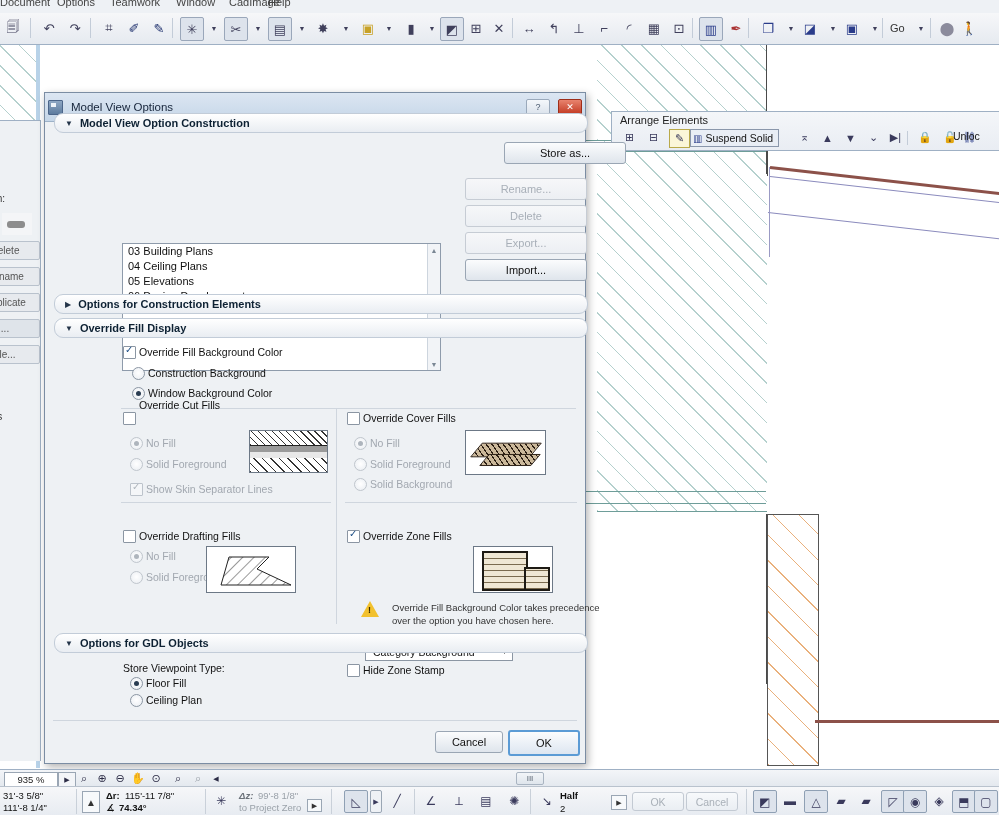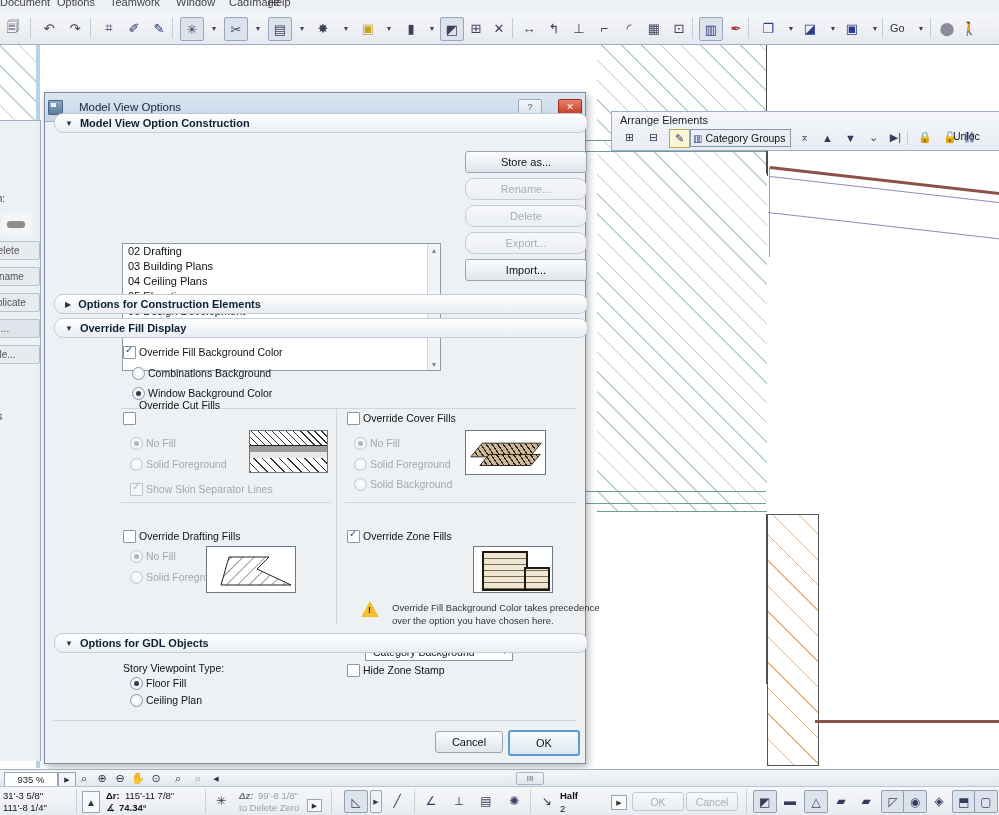--- a/index.html
+++ b/index.html
@@ -55,21 +55,21 @@
   #suspend{position:absolute;left:690px;top:129px;height:16px;
      border:1px solid #8a97ab;background:#e9eef5;display:flex;align-items:center;
      padding:0 5px 0 2px;gap:3px;font-size:10.5px;color:#111;}
   #unlockall{position:absolute;left:953px;top:130px;font-size:10.5px;color:#111;}
 
   
   #dlg{position:absolute;left:44px;top:92px;width:540px;height:670px;
      background:#eef1f4;border:1px solid #7b8da3;
      box-shadow:2px 3px 8px rgba(0,0,0,.30);}
   #dlgtitle{height:20px;background:linear-gradient(#dce6f2,#c5d6e8);
-     border-bottom:1px solid #9db2c8;display:flex;align-items:center;padding:4px 3px;gap:16px;}
+     border-bottom:1px solid #9db2c8;display:flex;align-items:center;padding:4px 3px;gap:8px;}
   #dlgtitle .tt{font-size:11.5px;color:#16243a;}
   .titleicon{width:13px;height:13px;background:linear-gradient(#8fa8c4,#5d7b9e);
      border:1px solid #4c668a;border-radius:1px;position:relative;}
   .titleicon:after{content:"";position:absolute;left:2px;top:2px;width:5px;height:4px;background:#eef3f9;}
   .winbtn{width:22px;height:14px;border:1px solid #9aa9bb;border-radius:2px;
      background:linear-gradient(#f4f7fb,#dbe3ec);
      display:flex;align-items:center;justify-content:center;font-size:9px;color:#4b5b70;}
   .winbtn.close{background:linear-gradient(#e8836e,#c23a23);border-color:#9d2d18;color:#fff;font-weight:bold;}
 
   .acc{position:absolute;left:9px;width:522px;height:18px;
@@ -85,21 +85,21 @@
      background:#f2f4f7;border-left:1px solid #cdd5de;}
   #listbox .sarrow{position:absolute;left:0;width:12px;height:12px;
      display:flex;align-items:center;justify-content:center;font-size:7px;color:#7b8794;}
   .litem{height:15px;line-height:15px;padding-left:5px;font-size:11px;color:#111;}
   .litem.sel{background:#2f8fe0;color:#fff;}
 
   .dbtn{position:absolute;left:420px;width:120px;height:20px;
      border:1px solid #9aa6b4;border-radius:3px;
      background:linear-gradient(#fbfcfd,#dfe5ec);
      font-size:11px;color:#111;display:flex;align-items:center;justify-content:center;}
-  .dbtn.dis{color:#a8afb8;background:linear-gradient(#f6f7f9,#eceff3);border-color:#c6ccd4;border-radius:9px;}
+  .dbtn.dis{color:#a8afb8;background:linear-gradient(#f6f7f9,#eceff3);border-color:#c6ccd4;}
   .lbl{position:absolute;font-size:10.5px;color:#111;white-space:nowrap;}
   .lbl.dis{color:#a2a8b0;}
   .note{position:absolute;font-size:9.5px;color:#333;line-height:13px;width:230px;}
 
   .cb{position:absolute;width:11px;height:11px;border:1px solid #8b96a3;background:#fff;border-radius:1px;}
   .cb.on:after{content:"✓";position:absolute;left:1px;top:-3px;font-size:10px;color:#1c4e86;}
   .cb.dis{border-color:#bcc3cb;background:#f4f6f8;}
   .cb.dis.on:after{color:#b0b6bd;}
   .rb{position:absolute;width:11px;height:11px;border:1px solid #8b96a3;background:
      radial-gradient(circle at 50% 45%,#ffffff,#e8ecf1);border-radius:50%;}
@@ -273,52 +273,51 @@
   <div class="abtn" style="left:229px;">▼</div>
   <div class="abtn" style="left:252px;">⌄</div>
   <div class="abtn" style="left:274px;">▶|</div>
   <div class="asep" style="left:295px;"></div>
   <div class="abtn" style="left:304px;">🔒</div>
   <div class="abtn" style="left:329px;">🔓</div>
   <div class="abtn" style="left:348px;color:#2a3c8a;">⛓</div>
 </div>
 <div id="suspend">
   <span style="font-size:10px;color:#2a3c8a;">▥</span>
-  <span>Category Groups</span>
+  <span>Suspend Solid</span>
 </div>
 <span id="unlockall">Unloc</span>
 
 <div id="dlg">
 
   <div id="dlgtitle">
     <div class="titleicon"></div>
     <span class="tt">Model View Options</span>
     <div style="flex:1"></div>
     <div class="winbtn">?</div>
     <div class="winbtn close">✕</div>
   </div>
 
   <div class="acc" style="top:20px;">
     <span class="tri">▼</span>
     <span class="ttl">Model View Option Construction</span>
   </div>
 
   <div id="listbox">
-    <div class="litem">02 Drafting</div>
     <div class="litem">03 Building Plans</div>
     <div class="litem">04 Ceiling Plans</div>
     <div class="litem">05 Elevations</div>
     <div class="litem">06 Design Development</div>
     <div class="scroller">
       <div class="sarrow" style="top:0;">▲</div>
       <div class="sarrow" style="bottom:0;">▼</div>
     </div>
   </div>
 
-  <div class="dbtn" style="top:58px;">
+  <div class="dbtn" style="top:49px;margin-left:39px;">
     <span>Store as...</span>
   </div>
   <div class="dbtn dis" style="top:85px;">
     <span>Rename...</span>
   </div>
   <div class="dbtn dis" style="top:112px;">
     <span>Delete</span>
   </div>
   <div class="dbtn dis" style="top:139px;">
     <span>Export...</span>
@@ -334,21 +333,21 @@
 
   <div class="acc" style="top:225px;">
     <span class="tri">▼</span>
     <span class="ttl">Override Fill Display</span>
   </div>
 
   <div class="cb on" style="left:78px;top:253px;"></div>
   <span class="lbl" style="left:94px;top:253px;">Override Fill Background Color</span>
 
   <div class="rb" style="left:87px;top:274px;"></div>
-  <span class="lbl" style="left:103px;top:274px;">Combinations Background</span>
+  <span class="lbl" style="left:103px;top:274px;">Construction Background</span>
   <div class="rb on" style="left:87px;top:294px;"></div>
   <span class="lbl" style="left:103px;top:294px;">Window Background Color</span>
 
 
   <div class="hsep" style="left:76px;top:315px;width:455px;"></div>
   <div class="vsep" style="left:291px;top:316px;height:215px;"></div>
 
   <div class="cb" style="left:78px;top:319px;"></div>
   <span class="lbl" style="left:94px;top:306px;">Override Cut Fills</span>
   <div class="rb dis on" style="left:85px;top:344px;"></div>
@@ -427,21 +426,21 @@
   </div>
 
   <div class="warn" style="left:316px;top:508px;"></div>
   <div class="note" style="left:347px;top:508px;width:215px;">Override Fill Background Color takes precedence over the option you have chosen here.</div>
 
   <div class="acc" style="top:540px;">
     <span class="tri">▼</span>
     <span class="ttl">Options for GDL Objects</span>
   </div>
 
-  <span class="lbl" style="left:78px;top:569px;">Story Viewpoint Type:</span>
+  <span class="lbl" style="left:78px;top:569px;">Store Viewpoint Type:</span>
   <div class="rb on" style="left:85px;top:584px;"></div>
   <span class="lbl" style="left:101px;top:584px;">Floor Fill</span>
   <div class="rb" style="left:85px;top:601px;"></div>
   <span class="lbl" style="left:101px;top:601px;">Ceiling Plan</span>
 
   <div class="hsep" style="left:8px;top:627px;width:524px;"></div>
   <div class="okbtn" style="left:390px;top:638px;">
     <span>Cancel</span>
   </div>
   <div class="okbtn primary" style="left:463px;top:637px;width:68px;height:22px;">
@@ -469,21 +468,21 @@
   <div class="ssep" style="left:76px;top:2px;height:25px;"></div>
   <div class="sbox" style="left:82px;top:4px;width:16px;height:20px;">▲</div>
   <span class="coord" style="left:106px;top:3px;font-weight:bold;">Δr:</span>
   <span class="coord" style="left:125px;top:3px;">115'-11 7/8"</span>
   <span class="coord" style="left:106px;top:15px;font-weight:bold;">∡</span>
   <span class="coord" style="left:119px;top:15px;font-weight:bold;">74.34°</span>
   <div class="ssep" style="left:205px;top:2px;height:25px;"></div>
   <div class="sbtnbig" style="left:210px;">✳</div>
   <span class="coord dim" style="left:239px;top:3px;font-weight:bold;color:#6b7179;font-style:italic;">Δz:</span>
   <span class="coord dim" style="left:258px;top:3px;">99'-8 1/8"</span>
-  <span class="coord dim" style="left:239px;top:15px;">to Delete Zero</span>
+  <span class="coord dim" style="left:239px;top:15px;">to Project Zero</span>
   <div class="sbox" style="left:307px;top:12px;width:13px;height:11px;font-size:7px;">▶</div>
   <div class="ssep" style="left:331px;top:2px;height:25px;"></div>
   <div class="sbtnbig sunk" style="left:344px;">◺</div>
   <div class="sbtnbig" style="left:370px;width:10px;font-size:7px;border:1px solid #9aa6b4;background:#eef1f5;">▶</div>
   <div class="sbtnbig" style="left:386px;">╱</div>
   <div class="ssep" style="left:414px;top:2px;height:25px;"></div>
   <div class="sbtnbig" style="left:420px;">∠</div>
   <div class="sbtnbig" style="left:448px;">⟂</div>
   <div class="sbtnbig" style="left:475px;">▤</div>
   <div class="sbtnbig" style="left:503px;">✺</div>

